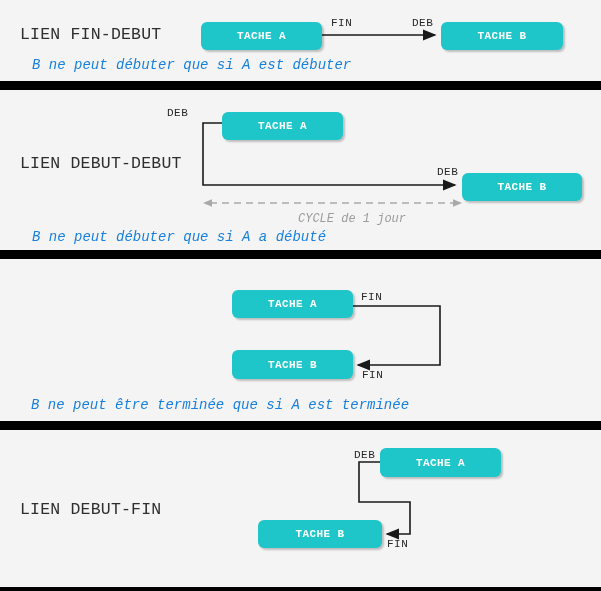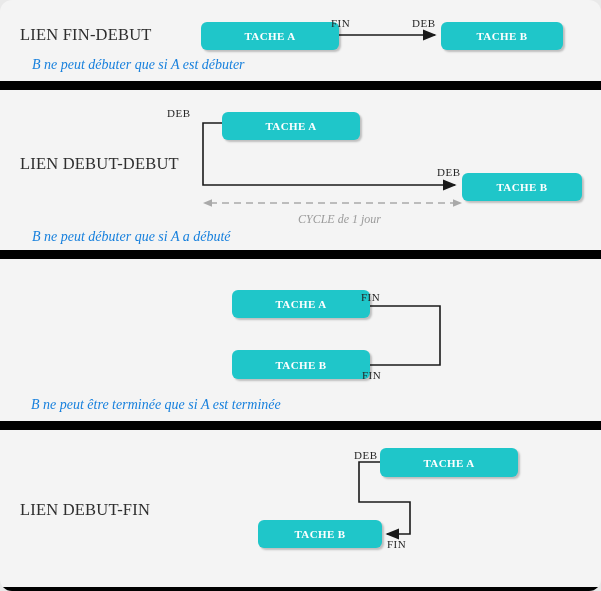--- a/index.html
+++ b/index.html
@@ -1,26 +1,26 @@
 <!DOCTYPE html>
 <html><head>
 <meta charset="utf-8">
 <style>
   html,body{margin:0;padding:0;background:#e9e9e9;}
   .canvas{
     position:relative;width:601px;height:591px;background:#f4f4f4;
-    font-family:Liberation Serif, serif;overflow:hidden;border-radius:12px;
+    font-family:Liberation Mono, monospace;overflow:hidden;
   }
   .divider{position:absolute;left:0;width:601px;height:9px;background:#010101;}
   .section-title{
     position:absolute;font-size:16.5px;color:#2e2e2e;letter-spacing:0.2px;
     white-space:nowrap;line-height:16px;
   }
   .task{
-    position:absolute;width:138px;height:28px;border-radius:6px;
+    position:absolute;width:121px;height:28px;border-radius:6px;
     background:#1fc6c9;box-shadow:2px 2px 2px rgba(0,0,0,0.22);
     display:flex;align-items:center;justify-content:center;
   }
   .task-label{
     color:#ffffff;font-size:11px;font-weight:bold;letter-spacing:0.4px;white-space:nowrap;
   }
   .flag{
     position:absolute;font-size:11px;color:#262626;letter-spacing:0.5px;
     white-space:nowrap;line-height:12px;
   }

